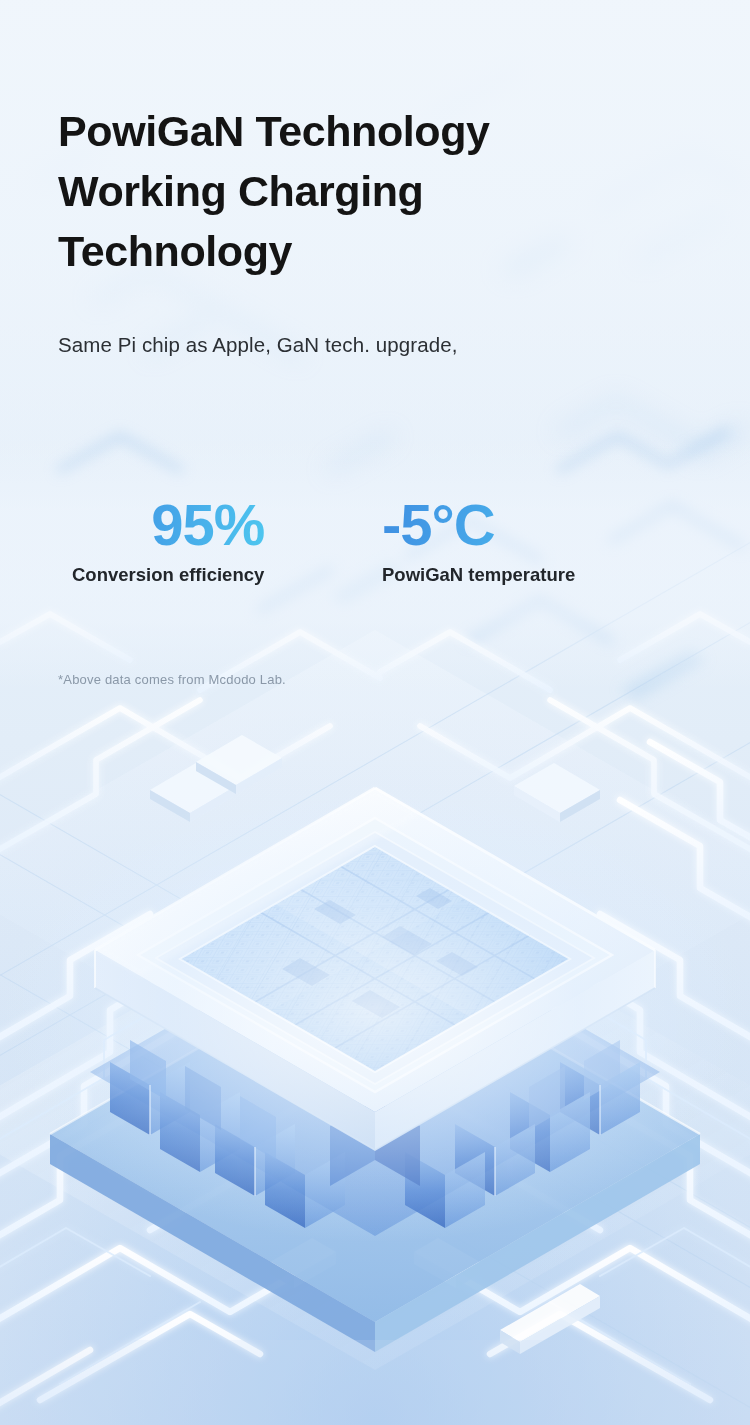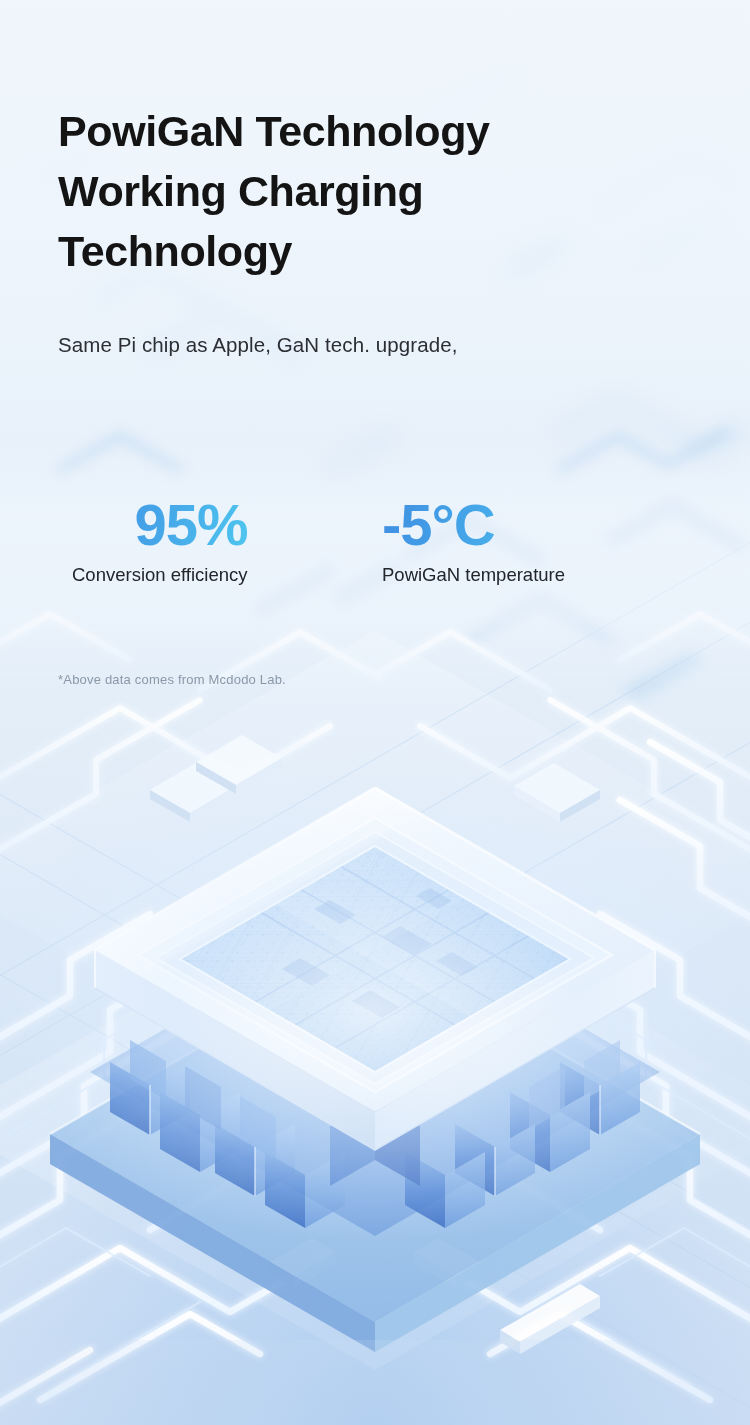--- a/index.html
+++ b/index.html
@@ -89,21 +89,21 @@
     -webkit-background-clip:text;
     background-clip:text;
     color:transparent;
     -webkit-text-fill-color:transparent;
     white-space:nowrap;
   }
   .stat-label {
     margin-top:7px;
     font-size:18.5px;
     line-height:24px;
-    font-weight:400;
+    font-weight:700;
     color:#22262b;
     white-space:nowrap;
   }
 
   .footnote {
     position:absolute; left:58px; top:671px;
     font-size:13px;
     line-height:18px;
     font-weight:400;
     color:#8a98a8;

